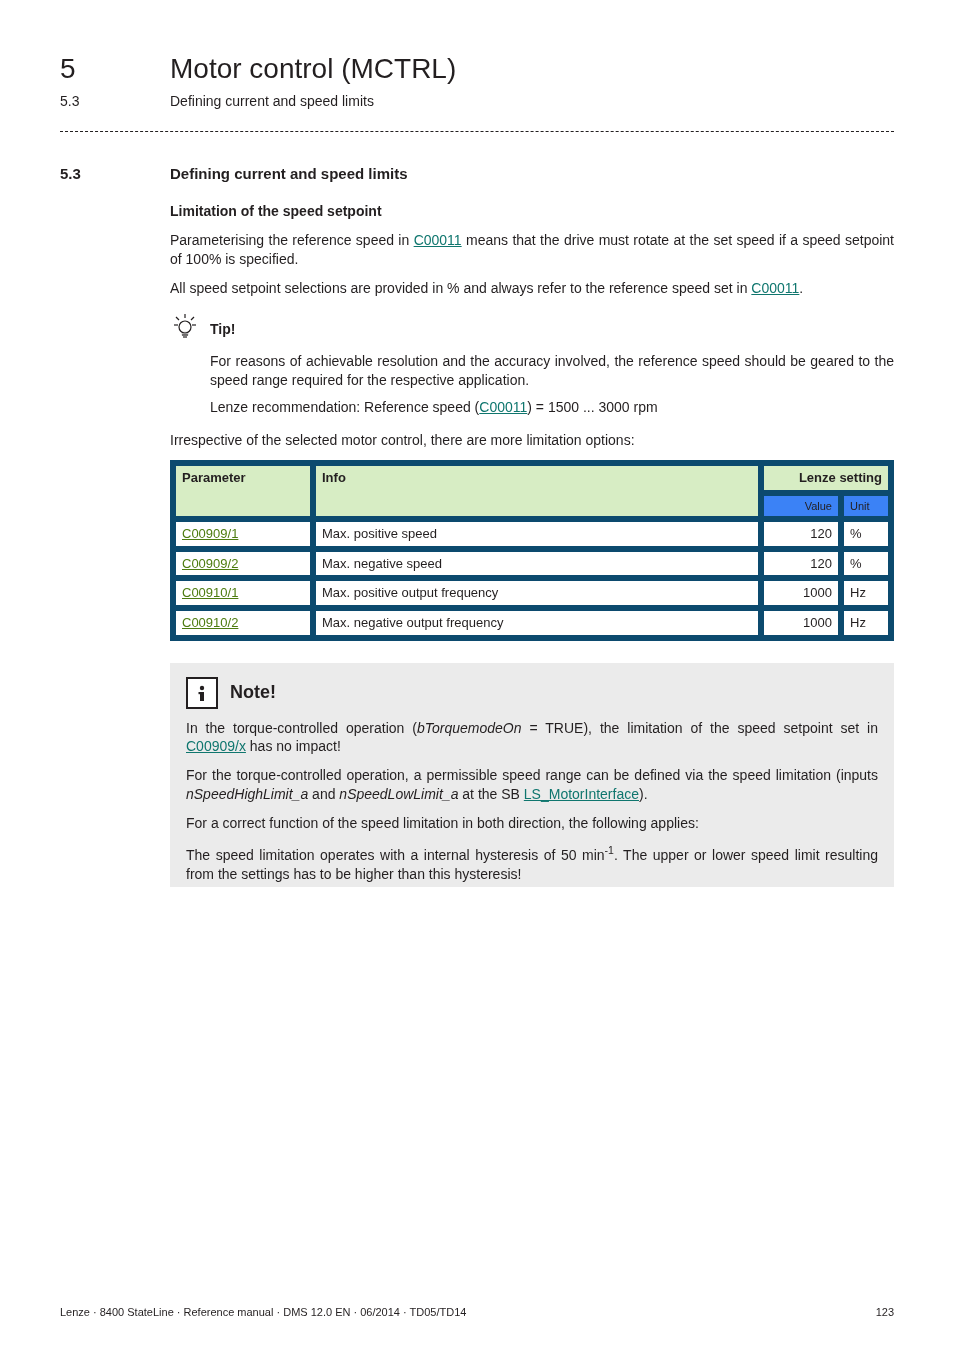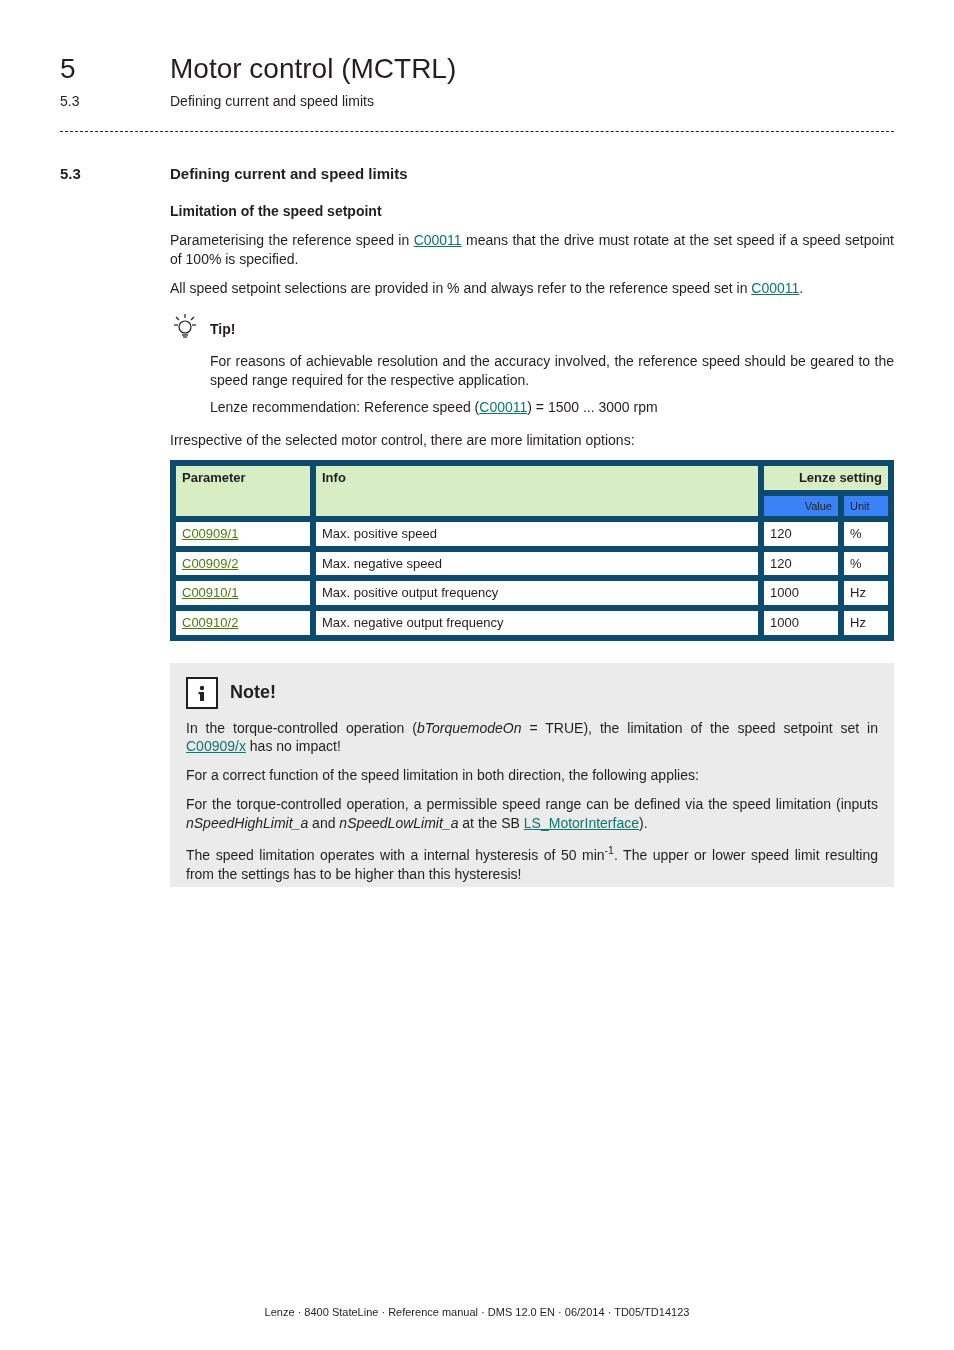--- a/index.html
+++ b/index.html
@@ -112,21 +112,21 @@
     font-size: 11px;
     text-align: right;
   }
   table.param thead tr:nth-child(2) th:last-child {
     text-align: left;
   }
   table.param td:first-child a { color:#4d7c0f; text-decoration: underline; }
   .col-param { width: 140px; }
   .col-value { width: 80px; text-align: right; }
   .col-unit { width: 50px; }
-  table.param td.value { text-align: left; }
+  table.param td.value { text-align: right; }
   .note-block {
     background: #ebebeb;
     padding: 14px 16px 4px 16px;
     margin-top: 8px;
   }
   .note-head {
     display: flex;
     align-items: center;
     gap: 12px;
     font-weight: 700;
@@ -151,21 +151,21 @@
   em.var { font-style: italic; }
   sup { font-size: 0.75em; }
   .footer {
     position: absolute;
     bottom: 30px;
     left: 60px;
     right: 60px;
     font-size: 11px;
     color: #231f20;
     display: flex;
-    justify-content: center;
+    justify-content: space-between;
   }
 </style>
 </head>
 <body>
 
 <div class="chapter-line">
   <div class="chapter-num">5</div>
   <div class="chapter-title">Motor control (MCTRL)</div>
 </div>
 <div class="subhead-line">
@@ -275,24 +275,24 @@
           <rect x="7" y="8" width="4" height="9" fill="#231f20"></rect>
           <rect x="5.5" y="8" width="3" height="2.2" fill="#231f20"></rect>
         </svg>
       </span>
       <span>Note!</span>
     </div>
     <div class="note-body">
       <p>
         <span>In the torque-controlled operation (</span><em class="var">bTorquemodeOn</em><span> = TRUE), the limitation of the speed setpoint set in </span><a href="#" class="link">C00909/x</a><span> has no impact!</span>
       </p>
-      <p>For a correct function of the speed limitation in both direction, the following applies:</p>
       <p>
         <span>For the torque-controlled operation, a permissible speed range can be defined via the speed limitation (inputs </span><em class="var">nSpeedHighLimit_a</em><span> and </span><em class="var">nSpeedLowLimit_a</em><span> at the SB </span><a href="#" class="link">LS_MotorInterface</a><span>).</span>
       </p>
+      <p>For a correct function of the speed limitation in both direction, the following applies:</p>
       <p>
         <span>The speed limitation operates with a internal hysteresis of 50 min</span><sup>-1</sup><span>. The upper or lower speed limit resulting from the settings has to be higher than this hysteresis!</span>
       </p>
     </div>
   </div>
 
 </div>
 
 <div class="footer">
   <span>Lenze · 8400 StateLine · Reference manual · DMS 12.0 EN · 06/2014 · TD05/TD14</span>

